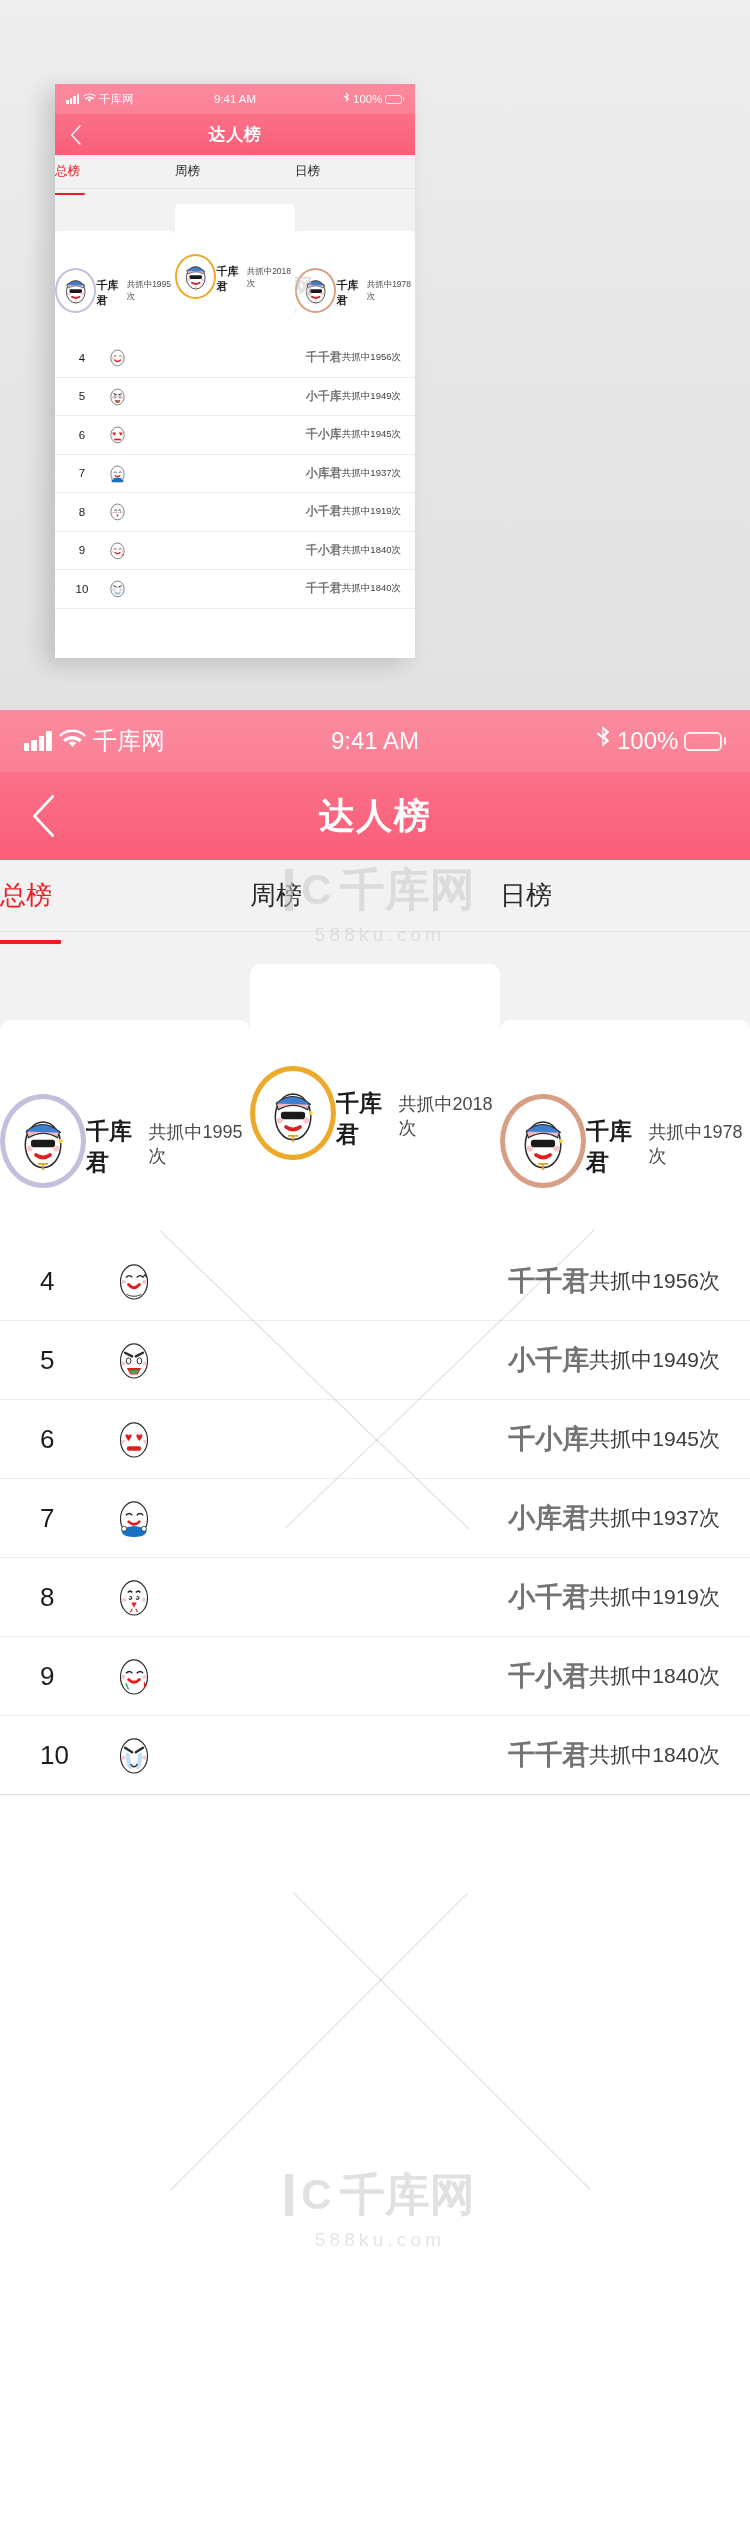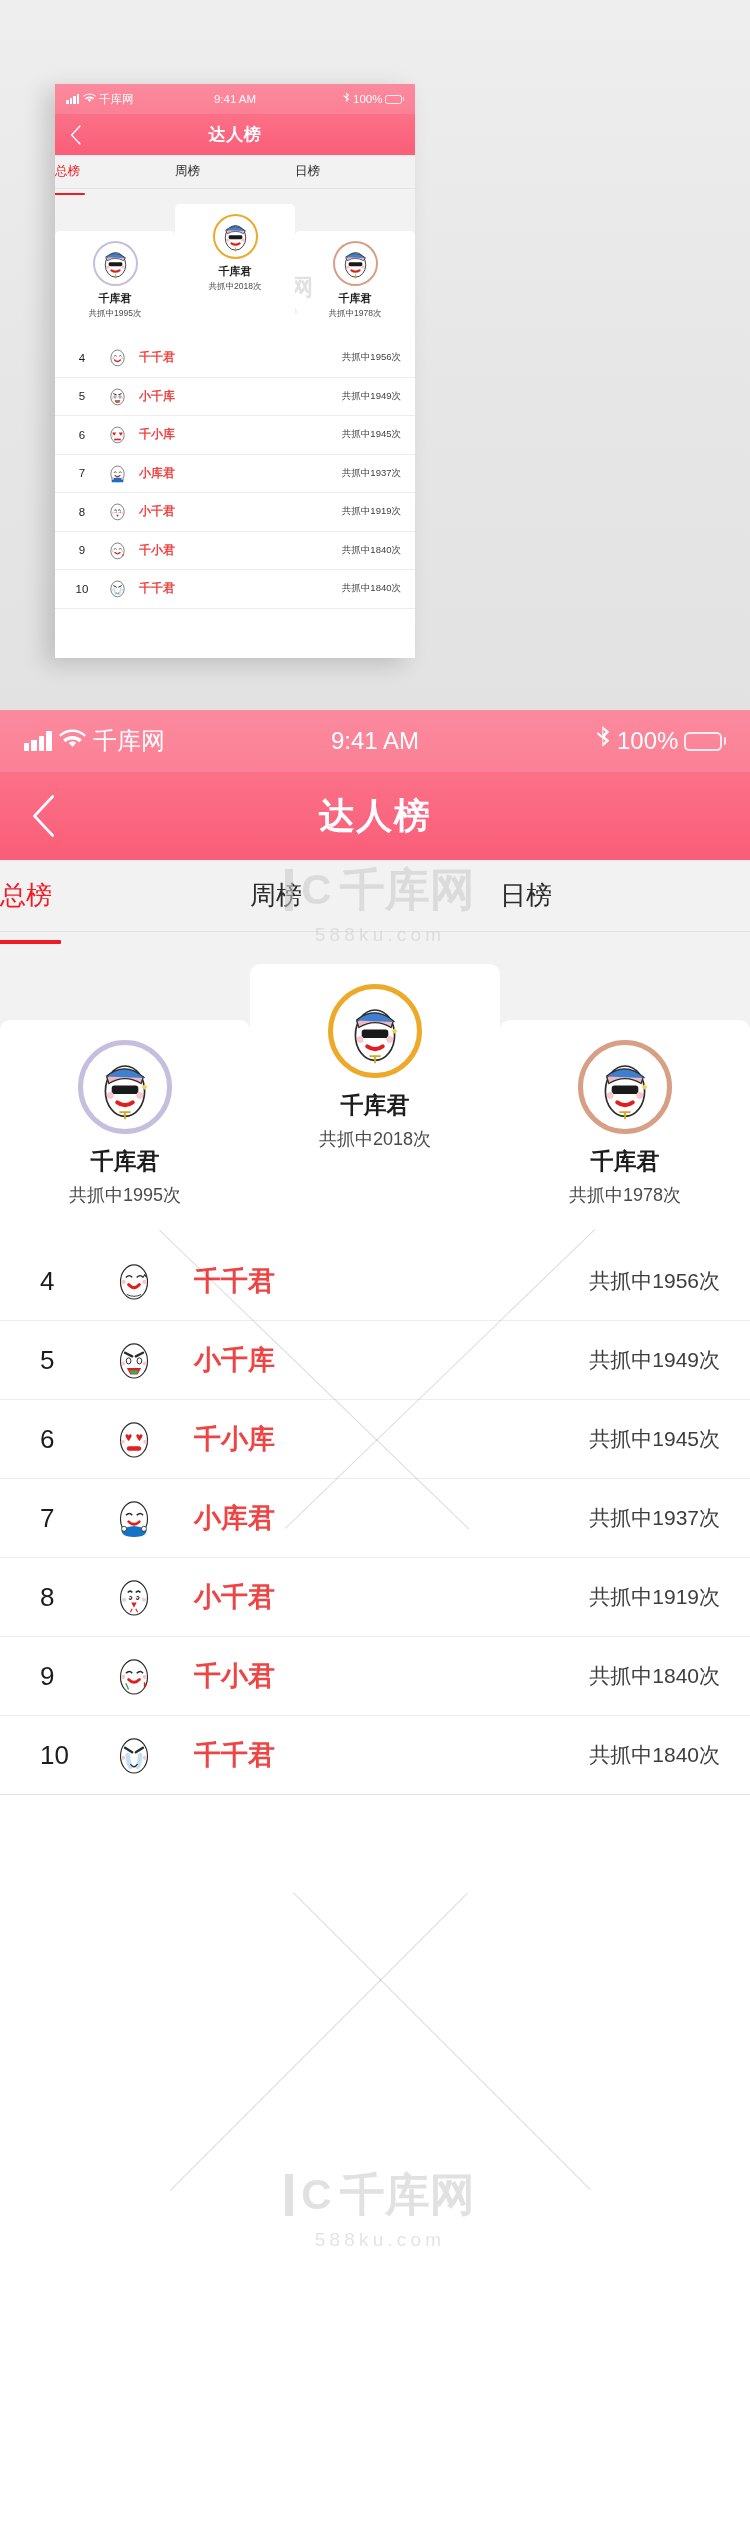--- a/index.html
+++ b/index.html
@@ -48,36 +48,36 @@
           background: linear-gradient(180deg,#dfe6f2 0%, #f2f2f2 100%); }
   .tab { flex: 1; text-align: left; position: relative; color: #2b2b2b; }
   .tab .tab-label { display: inline-block; position: relative; }
   .tab.active .tab-label { color: #ef1c26; }
   .tab.active .tab-label::after {
     content: ""; position: absolute; left: 50%; transform: translateX(-50%);
     background: #ef1c26; border-radius: 1px;
   }
 
   .podium-wrap { background: #f2f2f2; display: flex; align-items: flex-end; width: 100%; }
-  .podium-col { flex: 1; background: #fff; display: flex; flex-direction: column;
+  .podium-col { flex: 1; background: #fff; display: flex; flex-direction: row;
                 align-items: center; position: relative; }
   .podium-col.first { z-index: 3; }
   .podium-name { color: #1c1c1c; font-weight: 700; }
   .podium-score { color: #4a4a4a; }
 
   .avatar-ring { border-radius: 50%; display: flex; align-items: center; justify-content: center;
                  position: relative; background: #fff; overflow: hidden; }
 
   .rank-list { background: #fff; width: 100%; }
   .rank-row { display: flex; align-items: center; background: #fff;
               border-bottom: 1px solid #ededed; }
   .rank-row:last-child { border-bottom: 1px solid #e0e0e0; }
   .rank-no { color: #1c1c1c; text-align: center; }
   .rank-av { display: flex; align-items: center; justify-content: center; }
-  .rank-name { color: #ef4444; font-weight: 700; flex: 1; }
+  .rank-name { color: #737373; font-weight: 700; flex: 1; text-align: right; }
   .rank-score { color: #3d3d3d; text-align: right; }
 
   
   #preview-stage {
     position: absolute; left: 0; top: 0; width: 750px; height: 710px;
     background: linear-gradient(180deg,#eeeeee 0%, #e6e6e6 55%, #e2e2e2 100%);
   }
   #preview-card {
     position: absolute; left: 55px; top: 84px; width: 360px; height: 574px;
     background: #fff; box-shadow: -10px 6px 22px rgba(0,0,0,.16);

